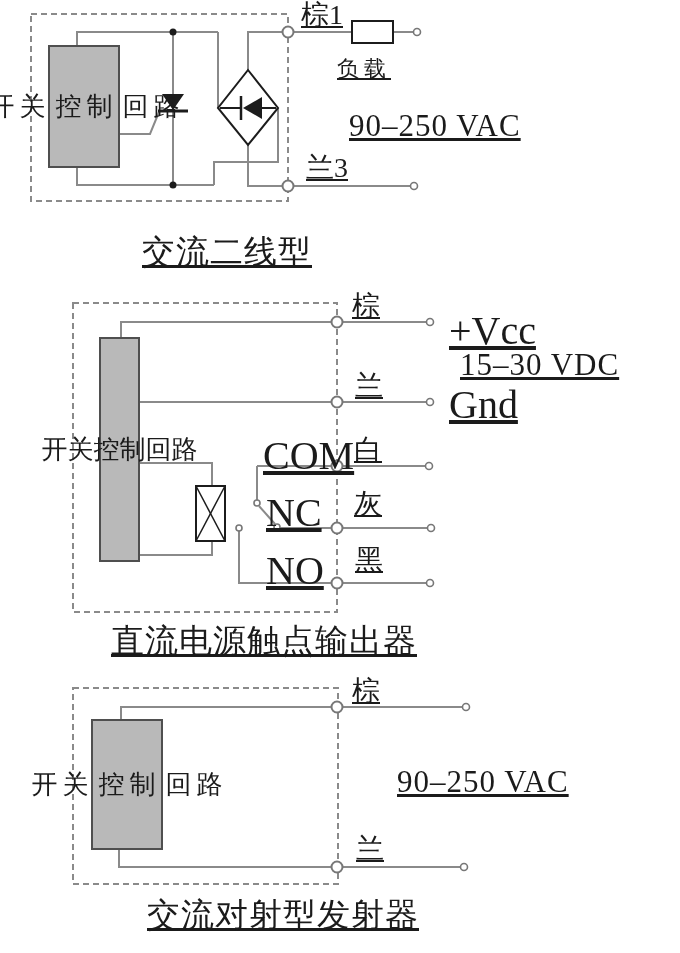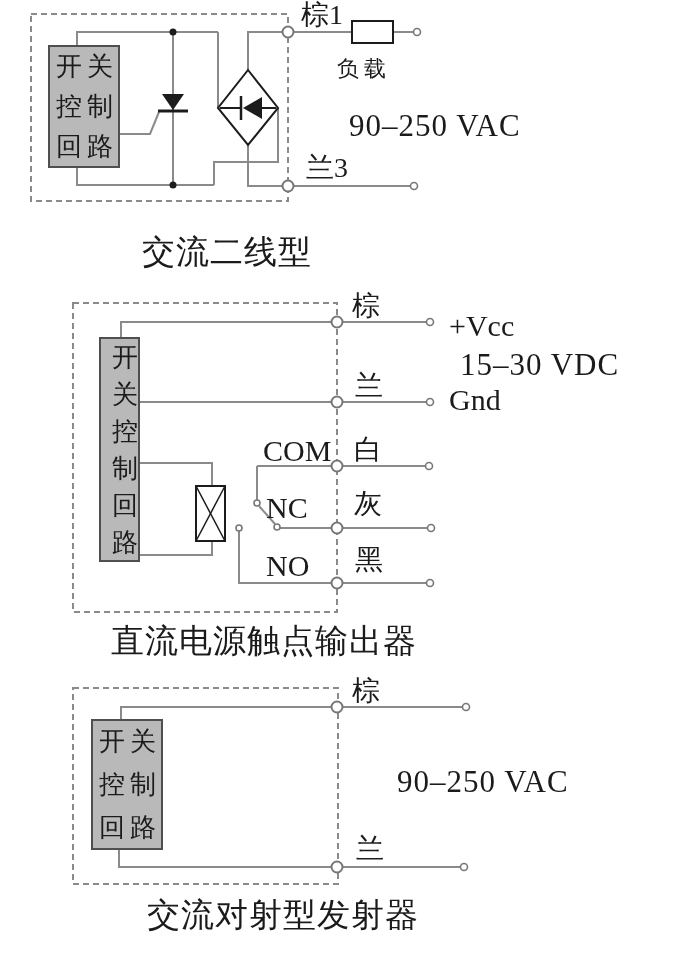--- a/index.html
+++ b/index.html
@@ -16,28 +16,28 @@
   .dash{fill:none;stroke:var(--dash);stroke-width:2;stroke-dasharray:6 4;}
   .wire{stroke:var(--wire);stroke-width:2;fill:none;}
   .sym{stroke:var(--symbol);fill:none;}
   .symfill{fill:var(--symbol);stroke:none;}
   .node{fill:#ffffff;stroke:var(--node);stroke-width:2;}
   .endnode{fill:#ffffff;stroke:var(--node);stroke-width:1.6;}
   .dot{fill:var(--symbol);stroke:none;}
   .comp{fill:#ffffff;stroke:var(--symbol);stroke-width:2;}
   .ctrl-box{
     position:absolute;background:var(--boxfill);border:2px solid var(--boxborder);
-    box-sizing:border-box;display:flex;flex-direction:column;justify-content:center;
-    align-items:flex-end;text-align:center;
+    box-sizing:border-box;display:flex;flex-direction:row;justify-content:center;
+    align-items:center;text-align:center;
   }
   .ctrl-line{font-size:26px;line-height:40px;letter-spacing:5px;text-indent:5px;white-space:nowrap;}
   .ctrl-line.vert{letter-spacing:0;text-indent:0;line-height:37px;}
-  .lbl{position:absolute;line-height:1;white-space:nowrap;}
+  .lbl{position:absolute;line-height:1;white-space:nowrap;text-decoration:underline;}
   .cn{font-size:28px;}
-  .latin{font-size:30px;}
+  .latin{font-size:40px;}
   .volt{font-size:31px;letter-spacing:1px;margin-left:11px;}
   .title{font-size:33px;letter-spacing:1px;}
   .load-lbl{font-size:22px;letter-spacing:5px;}
 </style>
 </head>
 <body>
 
 <div class="canvas">
 
   <svg class="art" width="680" height="953" viewBox="0 0 680 953">

